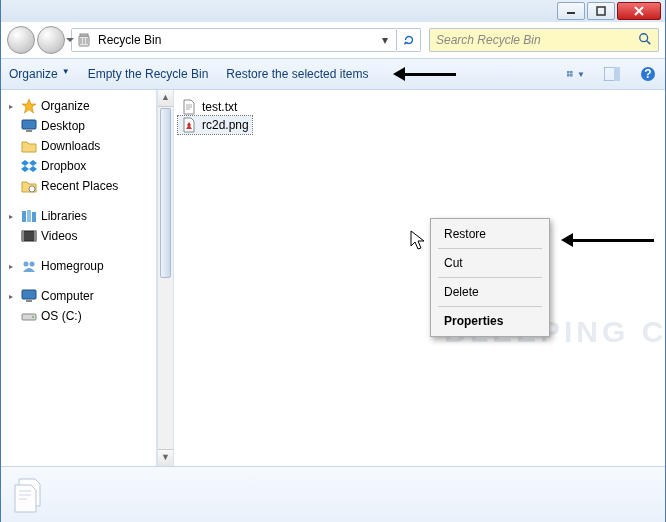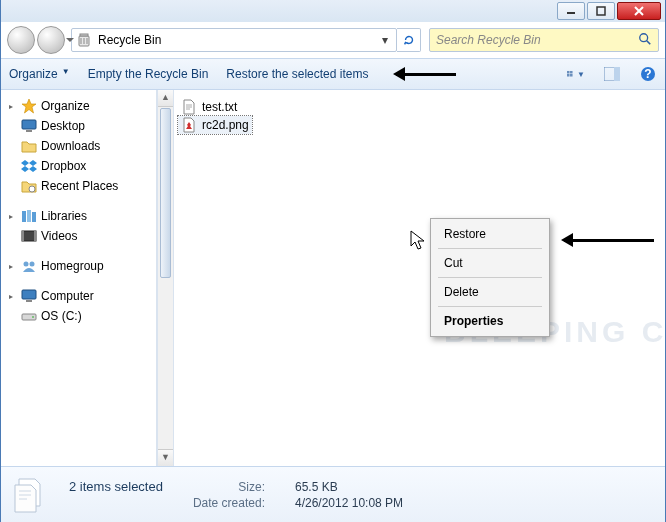--- a/index.html
+++ b/index.html
@@ -294,23 +294,15 @@
     </div>
 
   </div>
 
   <div class="status">
     <svg class="status-icon" viewBox="0 0 42 36">
       <path d="M6 2 h16 l5 5 v22 h-21 z" fill="#fff" stroke="#b7c5d6"></path>
       <path d="M2 8 h16 l5 5 v22 h-21 z" fill="#fdfdfd" stroke="#b7c5d6"></path>
       <path d="M6 14 h12 M6 18 h12 M6 22 h8" stroke="#cdd8e4"></path>
     </svg>
-    <div class="status-text">
-      <span class="st-main">2 items selected</span>
-      <span class="st-label">Size:</span>
-      <span class="st-val">65.5 KB</span>
-      <span></span>
-      <span class="st-label">Date created:</span>
-      <span class="st-val">4/26/2012 10:08 PM</span>
-    </div>
   </div>
 
 </div>
 
 </body></html>

